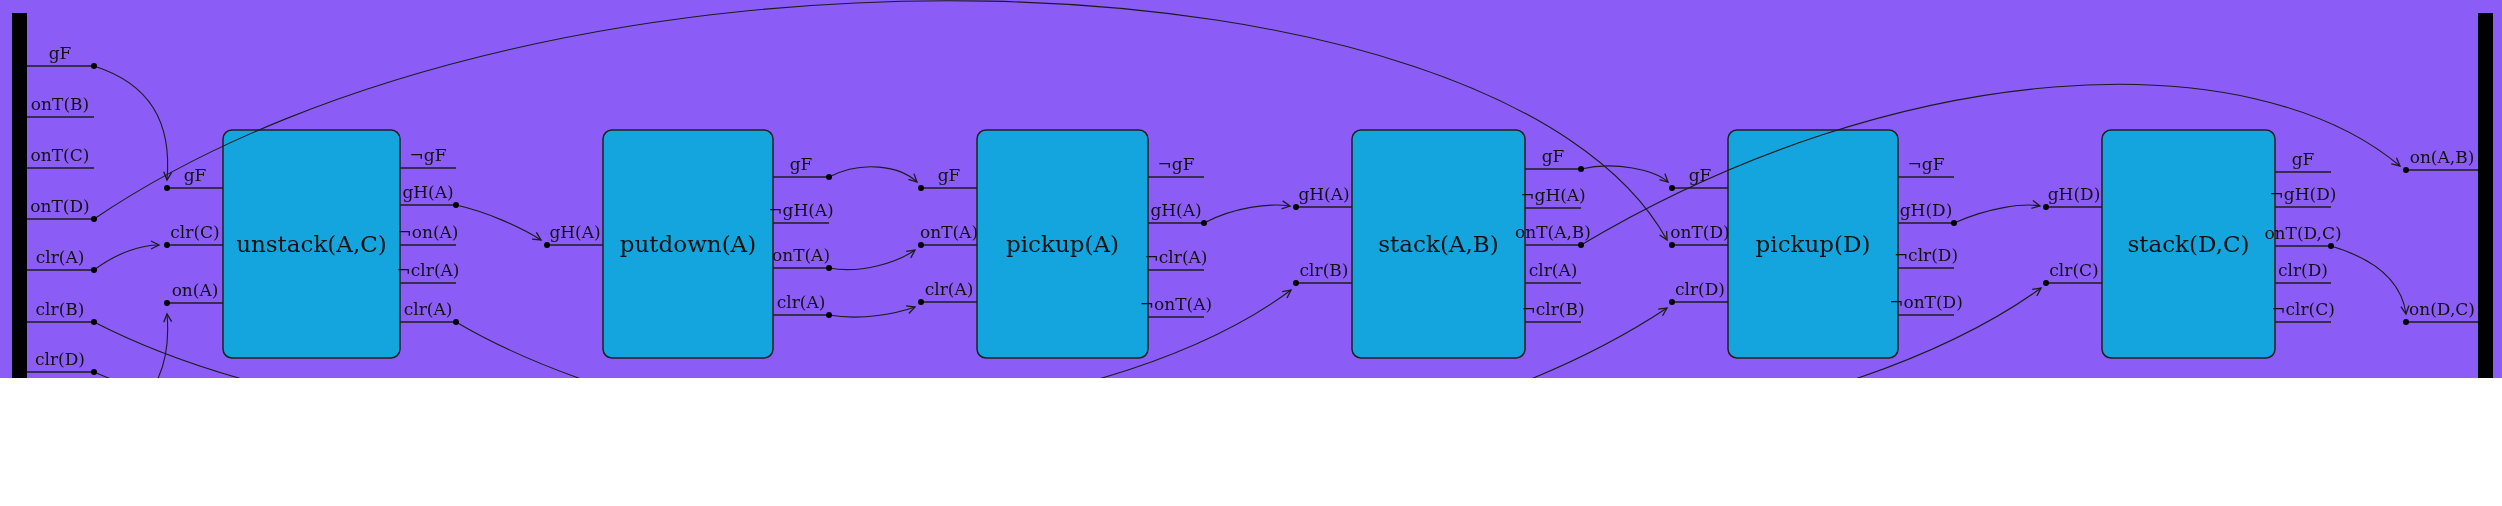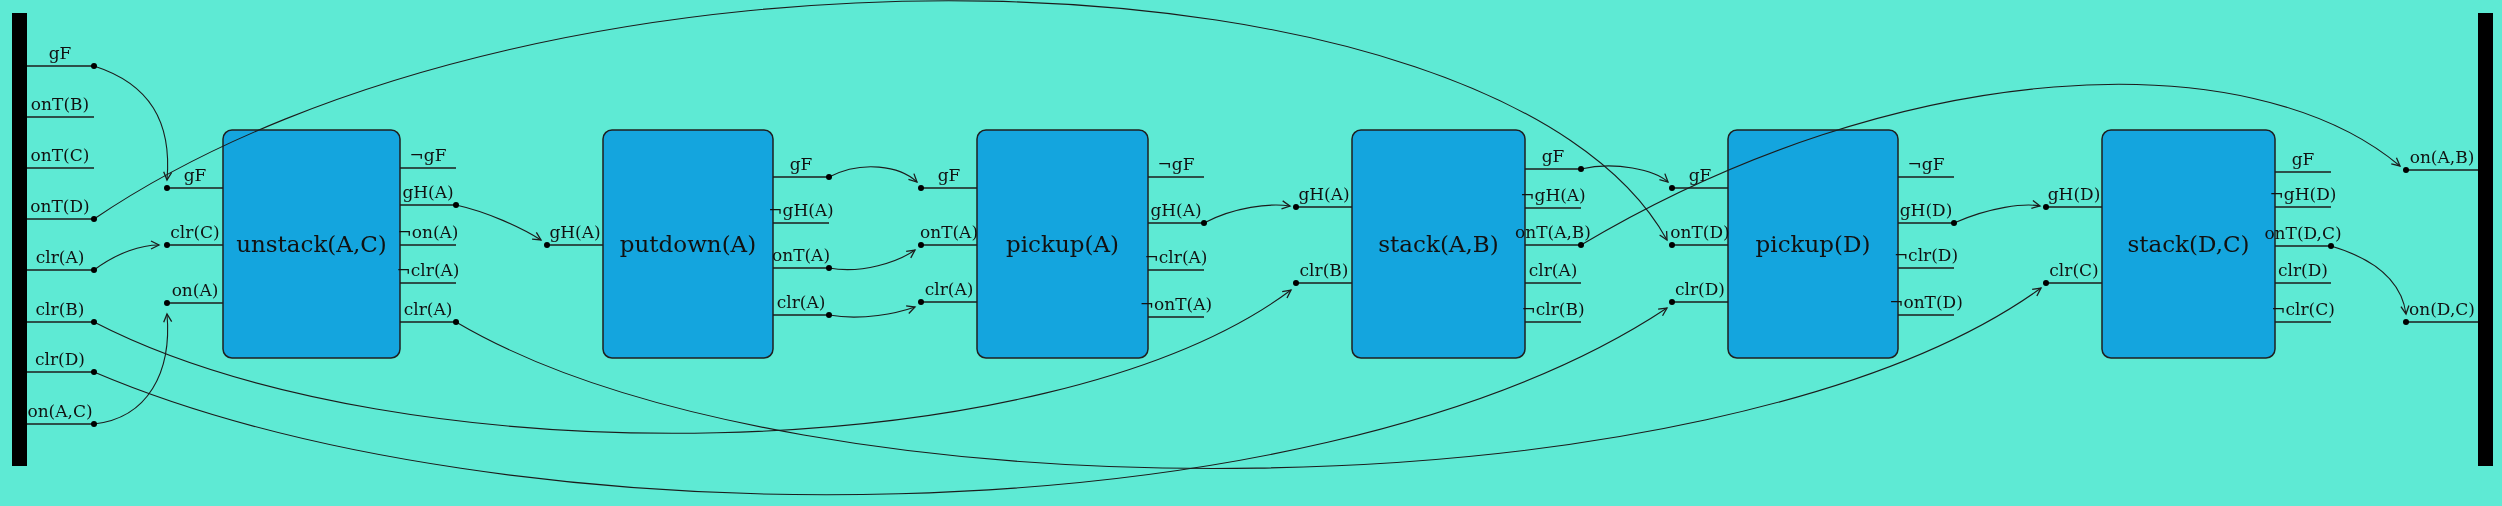--- a/index.html
+++ b/index.html
@@ -1,16 +1,16 @@
 <!DOCTYPE html>
 <html><head>
 <meta charset="utf-8">
 <style>
   html,body{margin:0;padding:0;background:#ffffff;}
-  #stage{position:relative;width:2502px;height:506px;background:#5eead4;overflow:hidden;}
+  #stage{position:relative;width:2502px;height:378px;background:#8b5cf6;overflow:hidden;}
   svg text{font-family:"DejaVu Serif","Liberation Serif",serif;fill:#111;}
   .port-label,.fact-label{font-size:17px;}
   .action-title{font-size:23px;}
 </style>
 </head>
 <body>
 
 <div id="stage">
   <svg id="plan-svg" width="2502" height="506" viewBox="0 0 2502 506" xmlns="http://www.w3.org/2000/svg">
       <defs>

